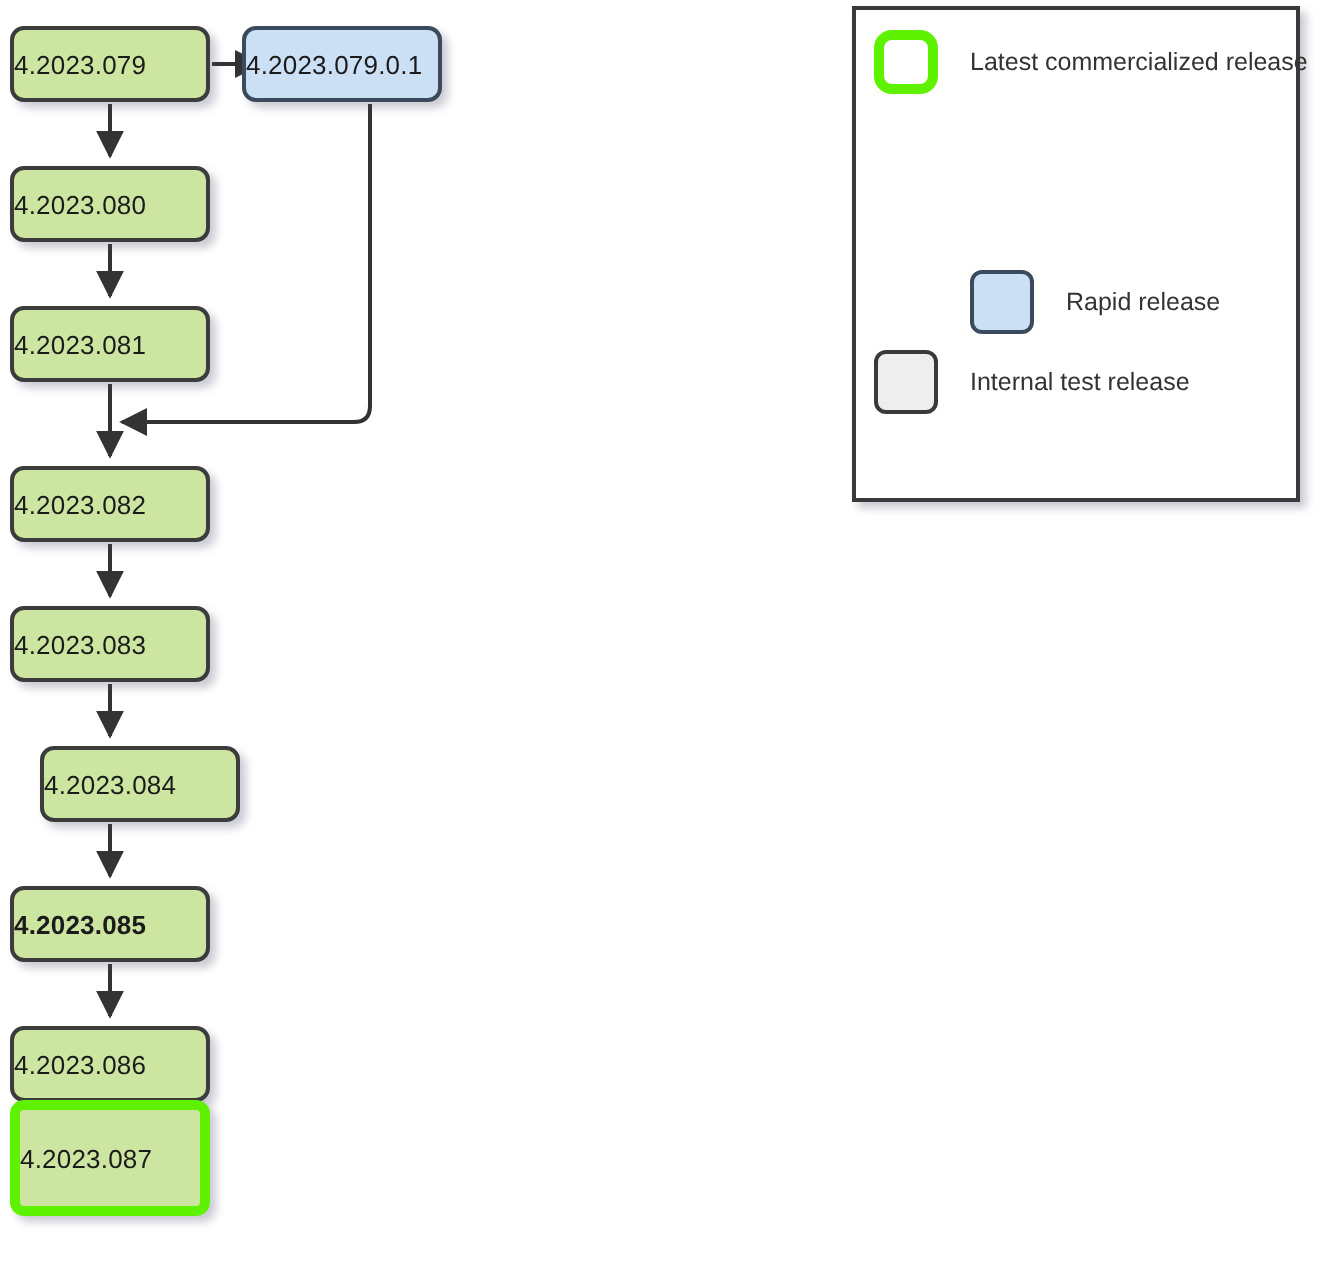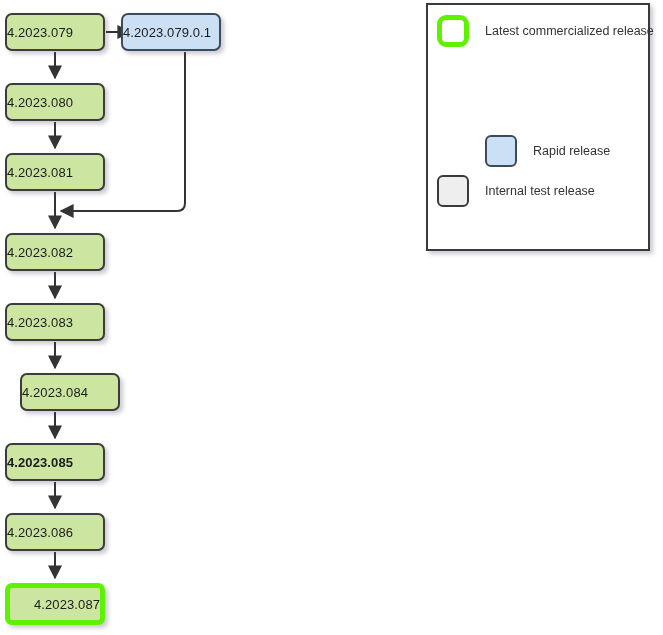--- a/index.html
+++ b/index.html
@@ -143,21 +143,21 @@
 </div>
 
 <div class="node story" style="left:5px; top:443px;font-weight:bold;">
   <span>4.2023.085</span>
 </div>
 
 <div class="node story" style="left:5px; top:513px;">
   <span>4.2023.086</span>
 </div>
 
-<div class="node latest" style="left:5px; top:583px; height:42px;padding-left:24px;">
+<div class="node latest" style="left:5px; top:550px; height:58px;">
   <span>4.2023.087</span>
 </div>
 
 <div id="legend">
 
   <div class="legend-row" style="top:6px;">
     <span class="swatch latest"></span>
     <span class="legend-label">Latest commercialized release</span>
   </div>
 

